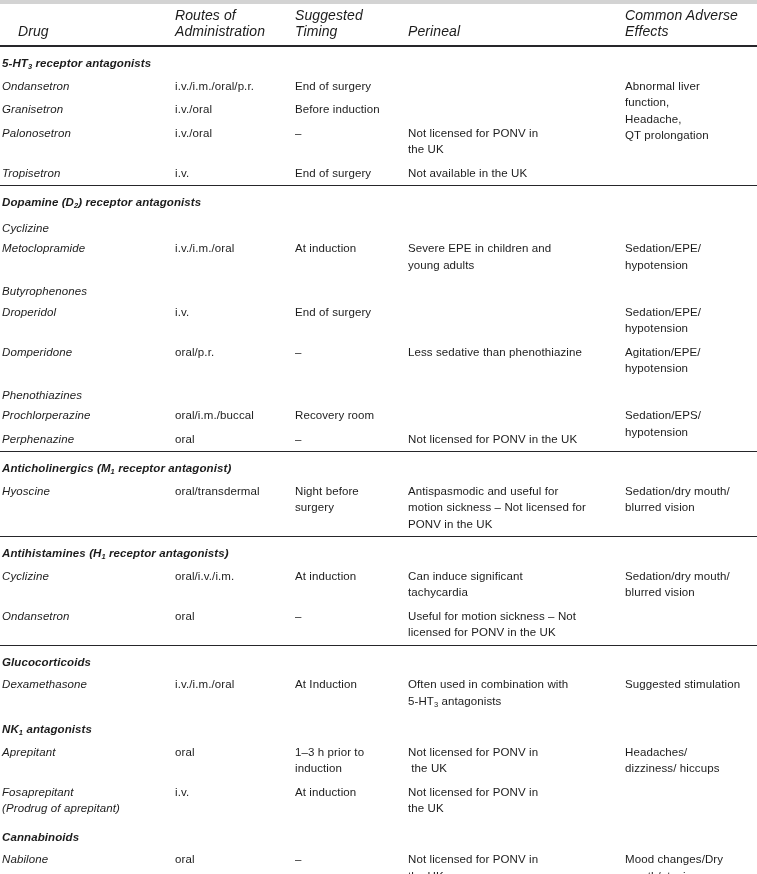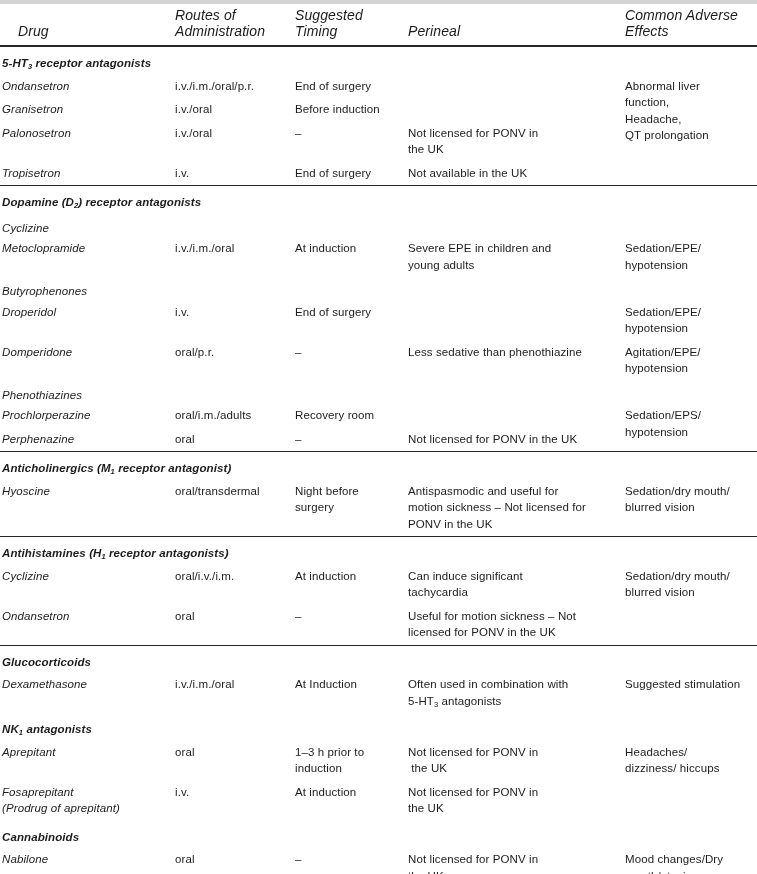--- a/index.html
+++ b/index.html
@@ -148,21 +148,21 @@
         <td>oral/p.r.</td>
         <td>–</td>
         <td>Less sedative than phenothiazine</td>
         <td>Agitation/EPE/<br>hypotension</td>
       </tr>
       <tr class="subheading-row">
         <td colspan="5">Phenothiazines</td>
       </tr>
       <tr class="data-row">
         <td>Prochlorperazine</td>
-        <td>oral/i.m./adults</td>
+        <td>oral/i.m./buccal</td>
         <td>Recovery room</td>
         <td></td>
         <td rowspan="2">Sedation/EPS/<br>hypotension</td>
       </tr>
       <tr class="data-row">
         <td>Perphenazine</td>
         <td>oral</td>
         <td>–</td>
         <td>Not licensed for PONV in the UK</td>
       </tr>

